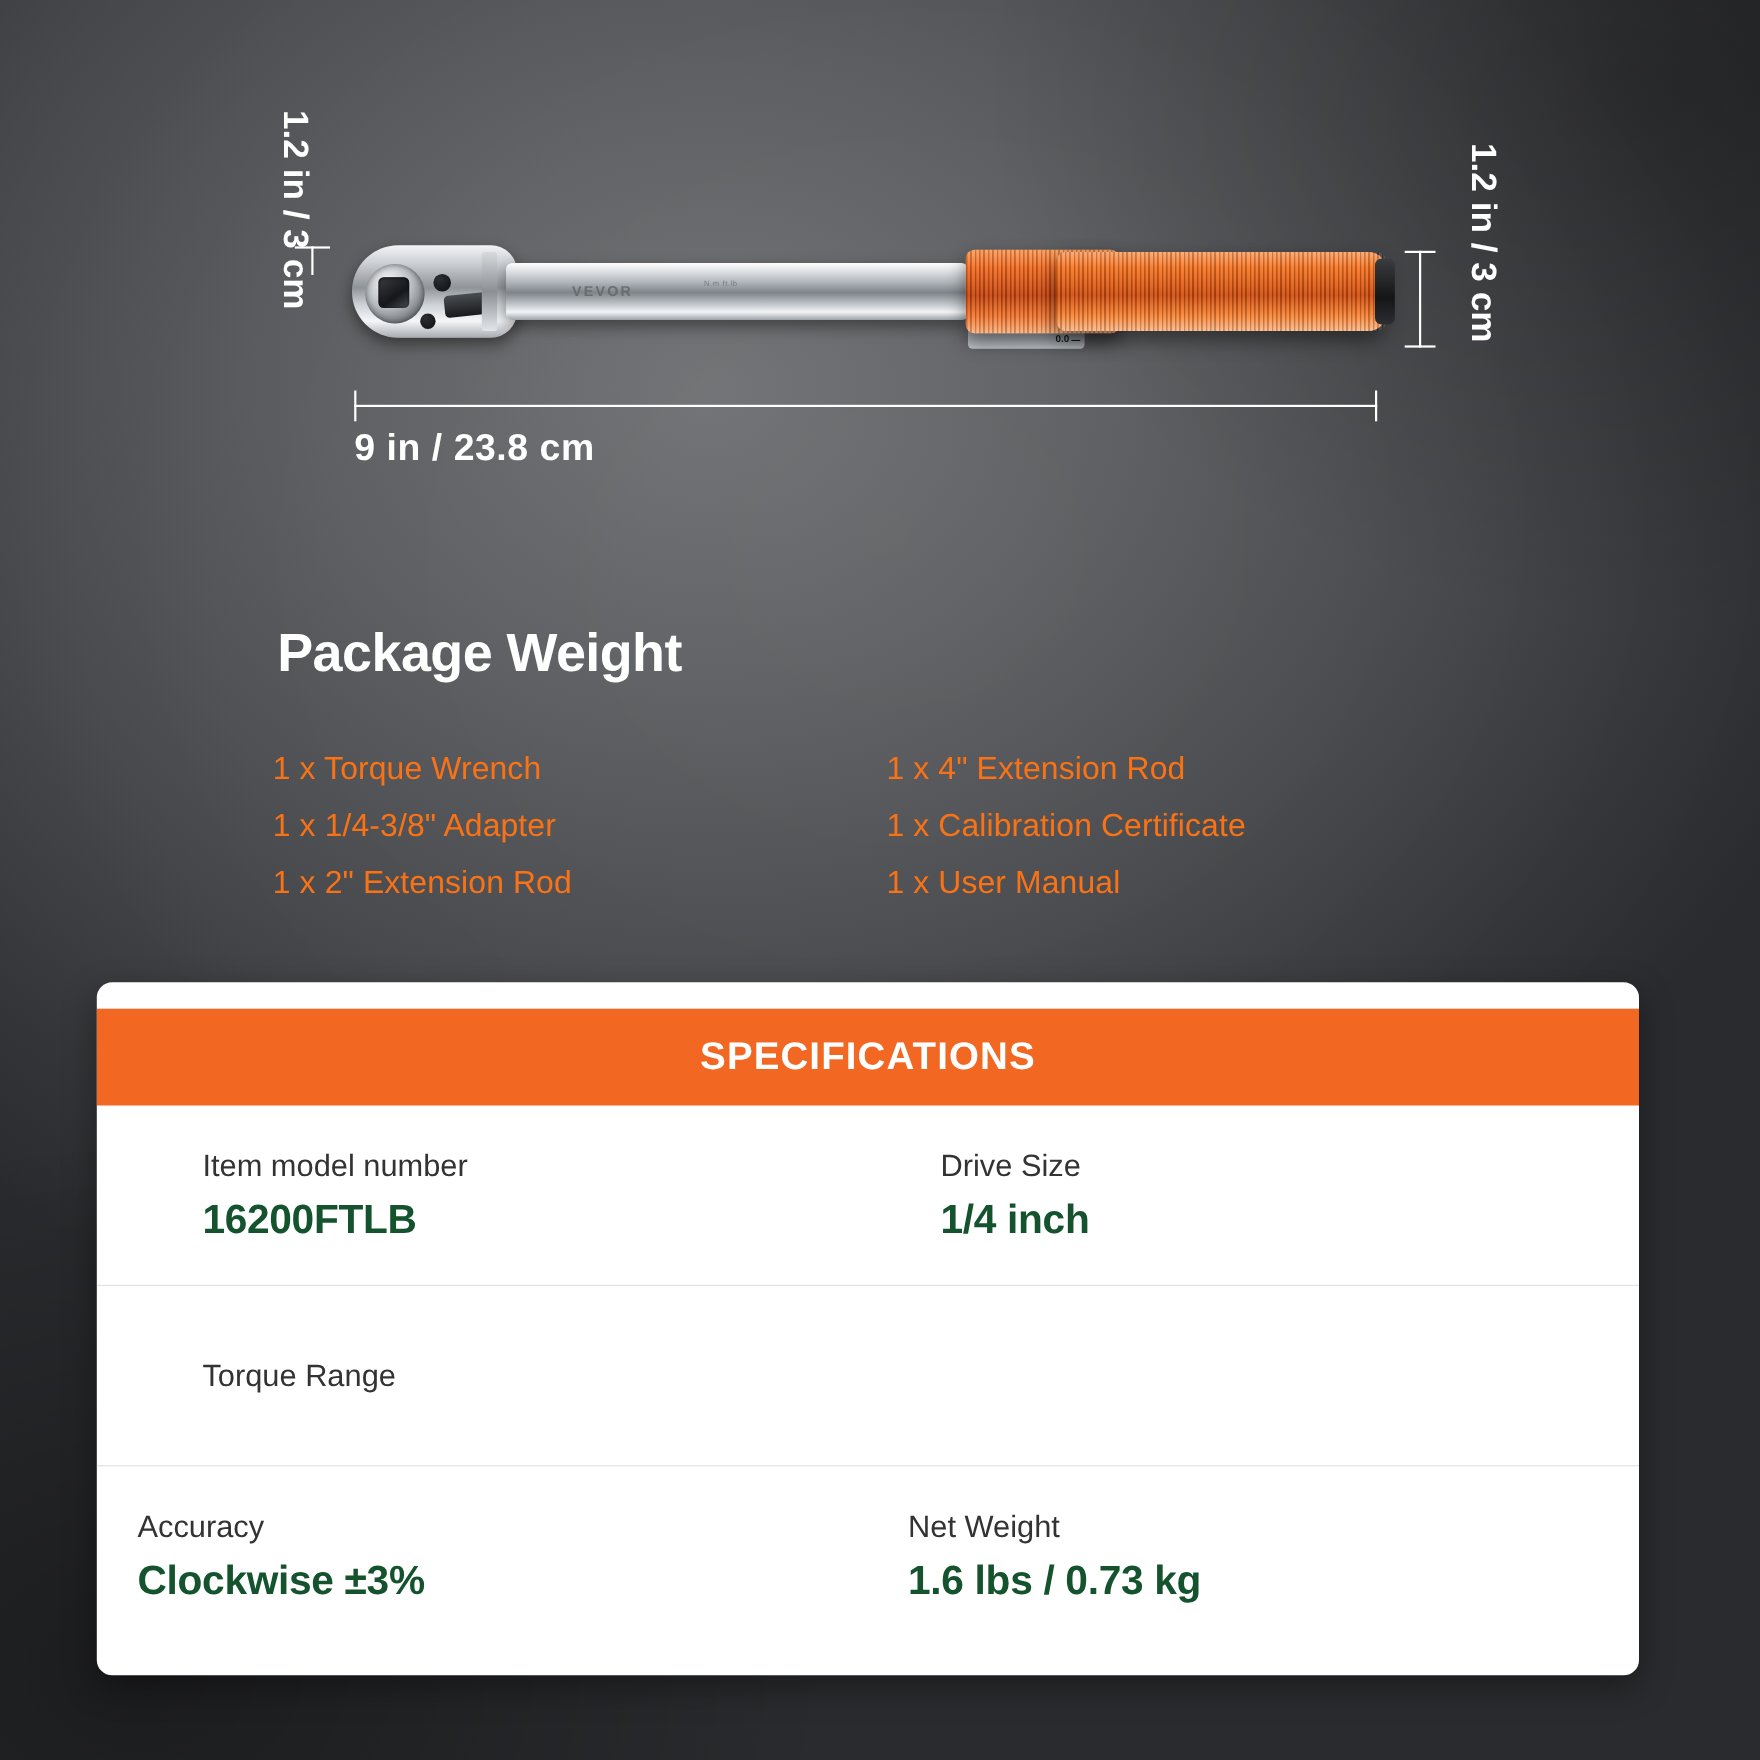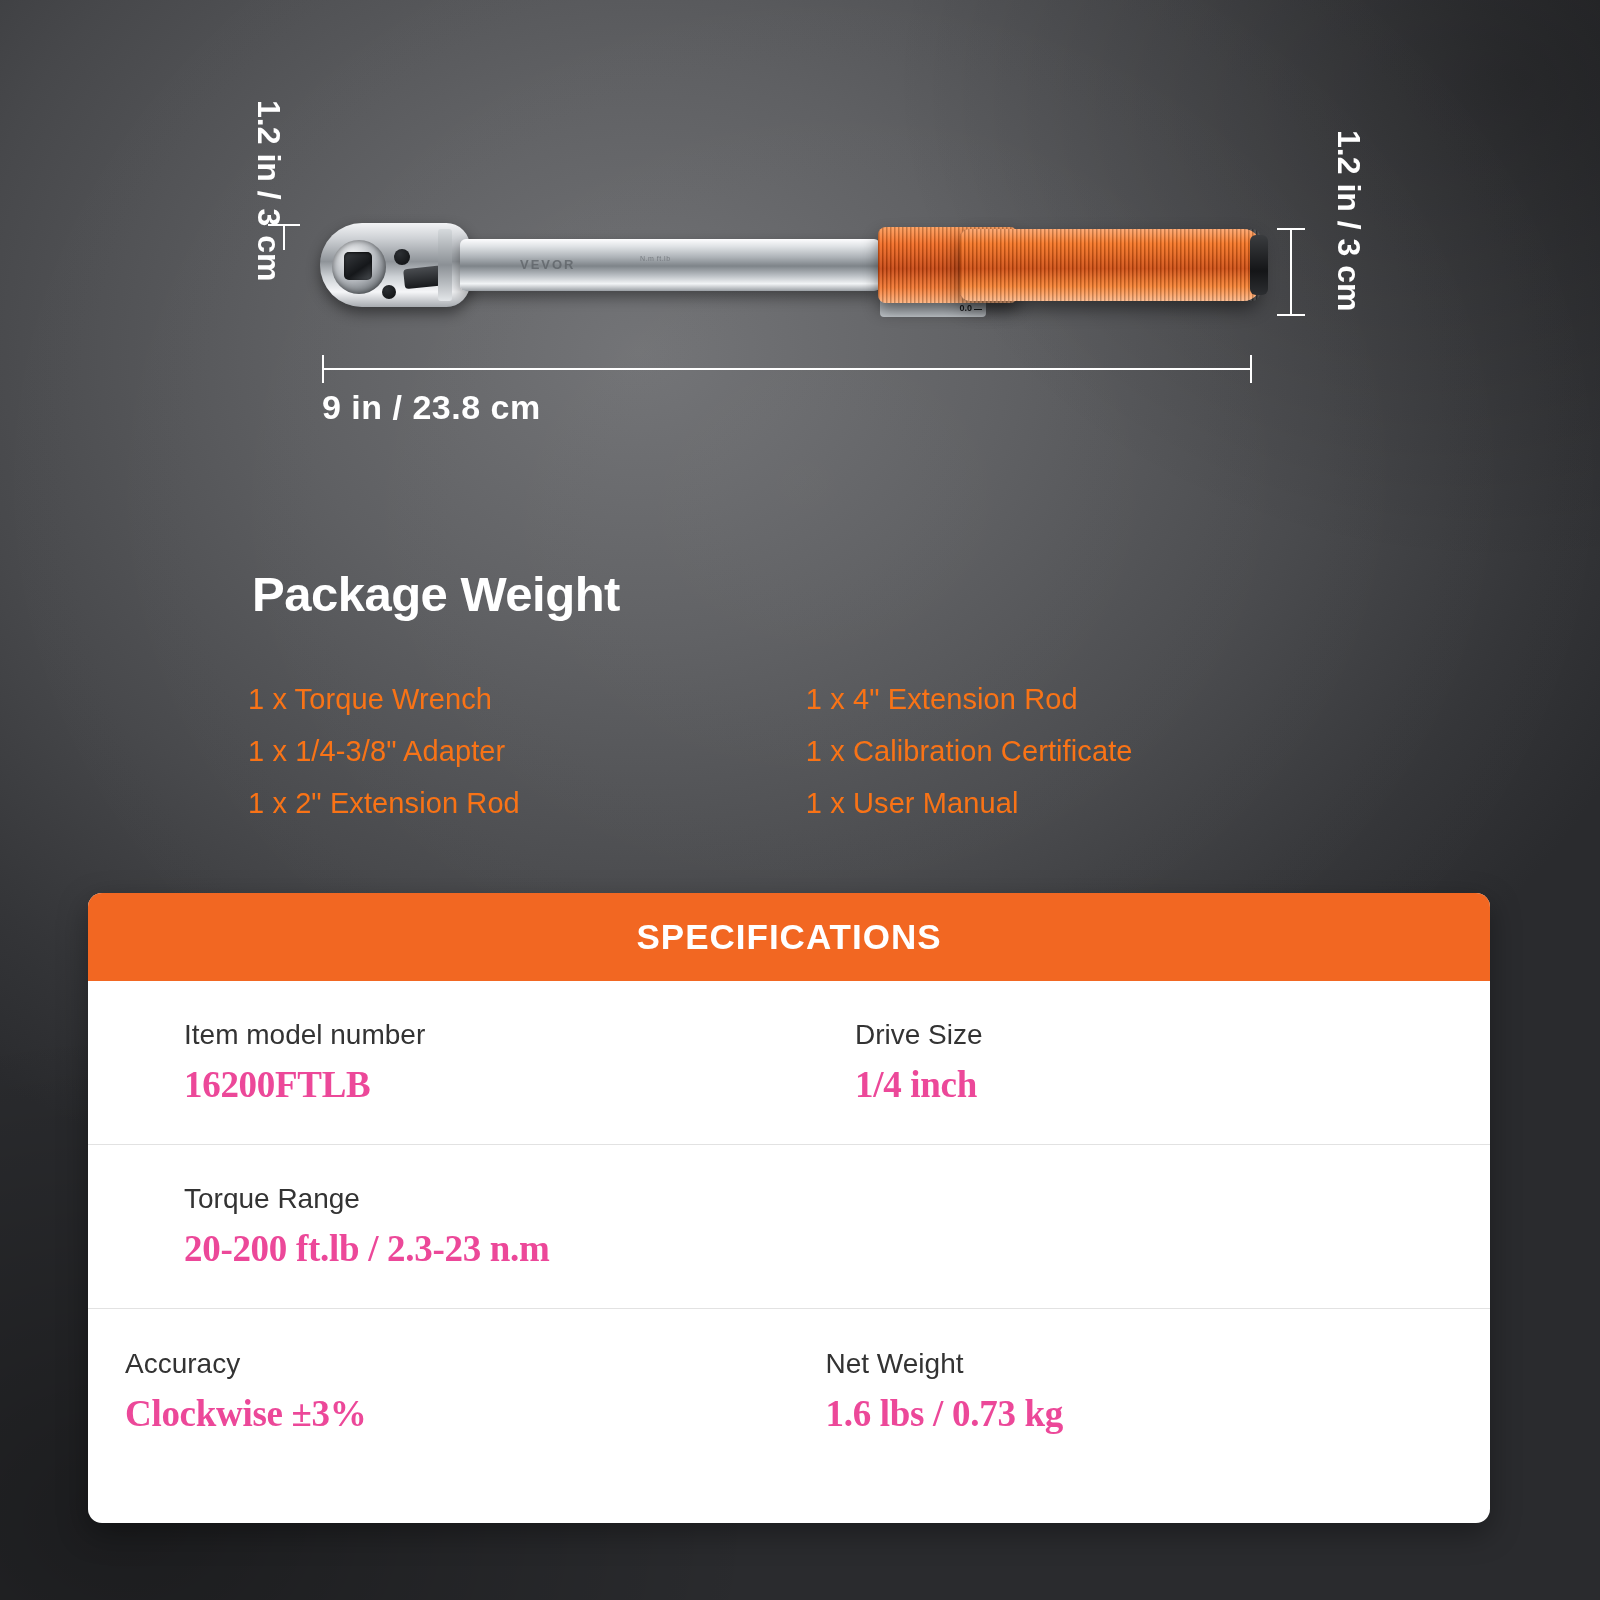--- a/index.html
+++ b/index.html
@@ -168,36 +168,36 @@
   
   .spec-card {
     position: absolute; left: 88px; top: 893px; width: 1402px; height: 630px;
     background: #ffffff;
     border-radius: 14px;
     overflow: hidden;
     box-shadow: 0 10px 30px rgba(0,0,0,0.35);
   }
   .spec-header {
     height: 88px; background: #f26722;
-    display: flex; align-items: center; justify-content: center;
+    display: flex; align-items: center; justify-content: center; margin-top: 24px;
   }
   .spec-header-title {
     color: #ffffff; font-size: 35px; font-weight: bold; letter-spacing: 1px;
   }
   .spec-body { padding: 0 0; }
   .spec-row {
     display: flex; height: 164px; align-items: center;
     border-bottom: 1px solid #e2e2e2;
     padding: 0 96px 0 96px;
   }
   .spec-row:last-child { border-bottom: none; padding-left: 37px; }
   .spec-cell { width: 50%; display: flex; flex-direction: column; justify-content: center; gap: 12px; }
   .spec-cell.right { padding-left: 66px; }
   .spec-label { font-size: 28px; color: #333333; }
-  .spec-value { font-size: 37px; color: #ec4899; font-weight: bold; letter-spacing: -0.3px; font-family: Liberation Serif, serif; }
+  .spec-value { font-size: 37px; color: #14532d; font-weight: bold; letter-spacing: -0.3px; }
 </style>
 </head>
 <body>
 
 <div class="grain"></div>
 
 <div class="hero">
 
   <div class="wrench">
     <div class="head">
@@ -271,21 +271,20 @@
       </div>
       <div class="spec-cell right">
         <div class="spec-label">Drive Size</div>
         <div class="spec-value">1/4 inch</div>
       </div>
     </div>
 
     <div class="spec-row">
       <div class="spec-cell">
         <div class="spec-label">Torque Range</div>
-        <div class="spec-value">20-200 ft.lb / 2.3-23 n.m</div>
       </div>
     </div>
 
     <div class="spec-row">
       <div class="spec-cell">
         <div class="spec-label">Accuracy</div>
         <div class="spec-value">Clockwise ±3%</div>
       </div>
       <div class="spec-cell right">
         <div class="spec-label">Net Weight</div>

